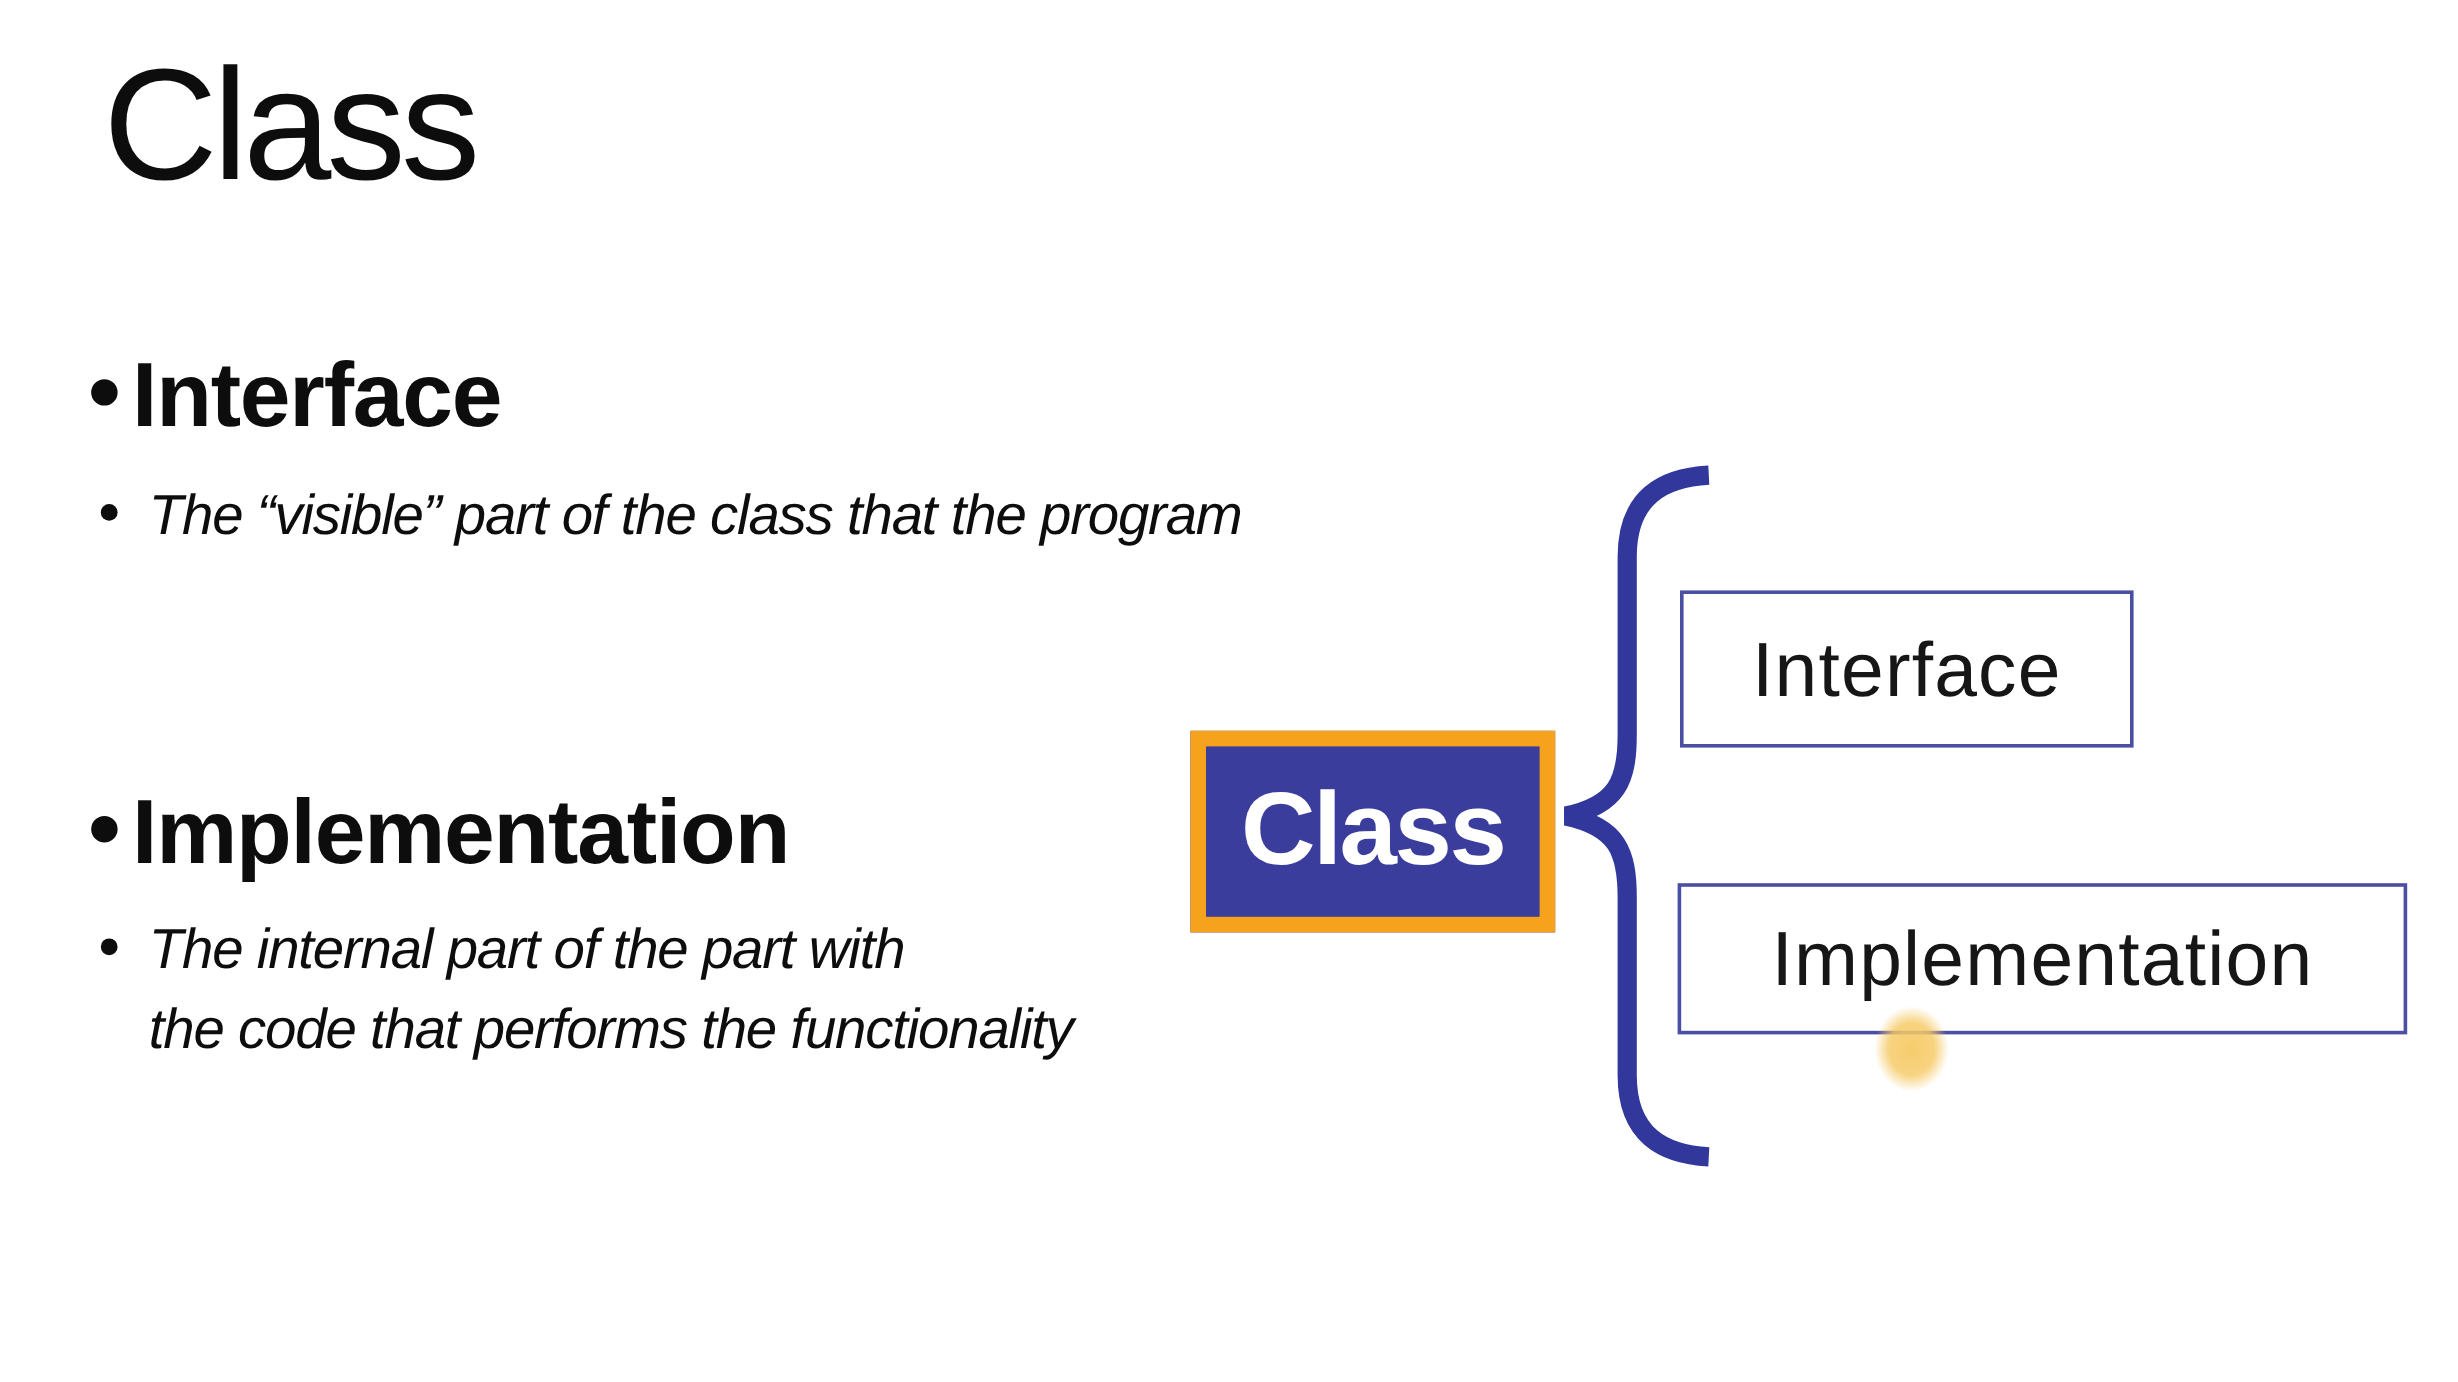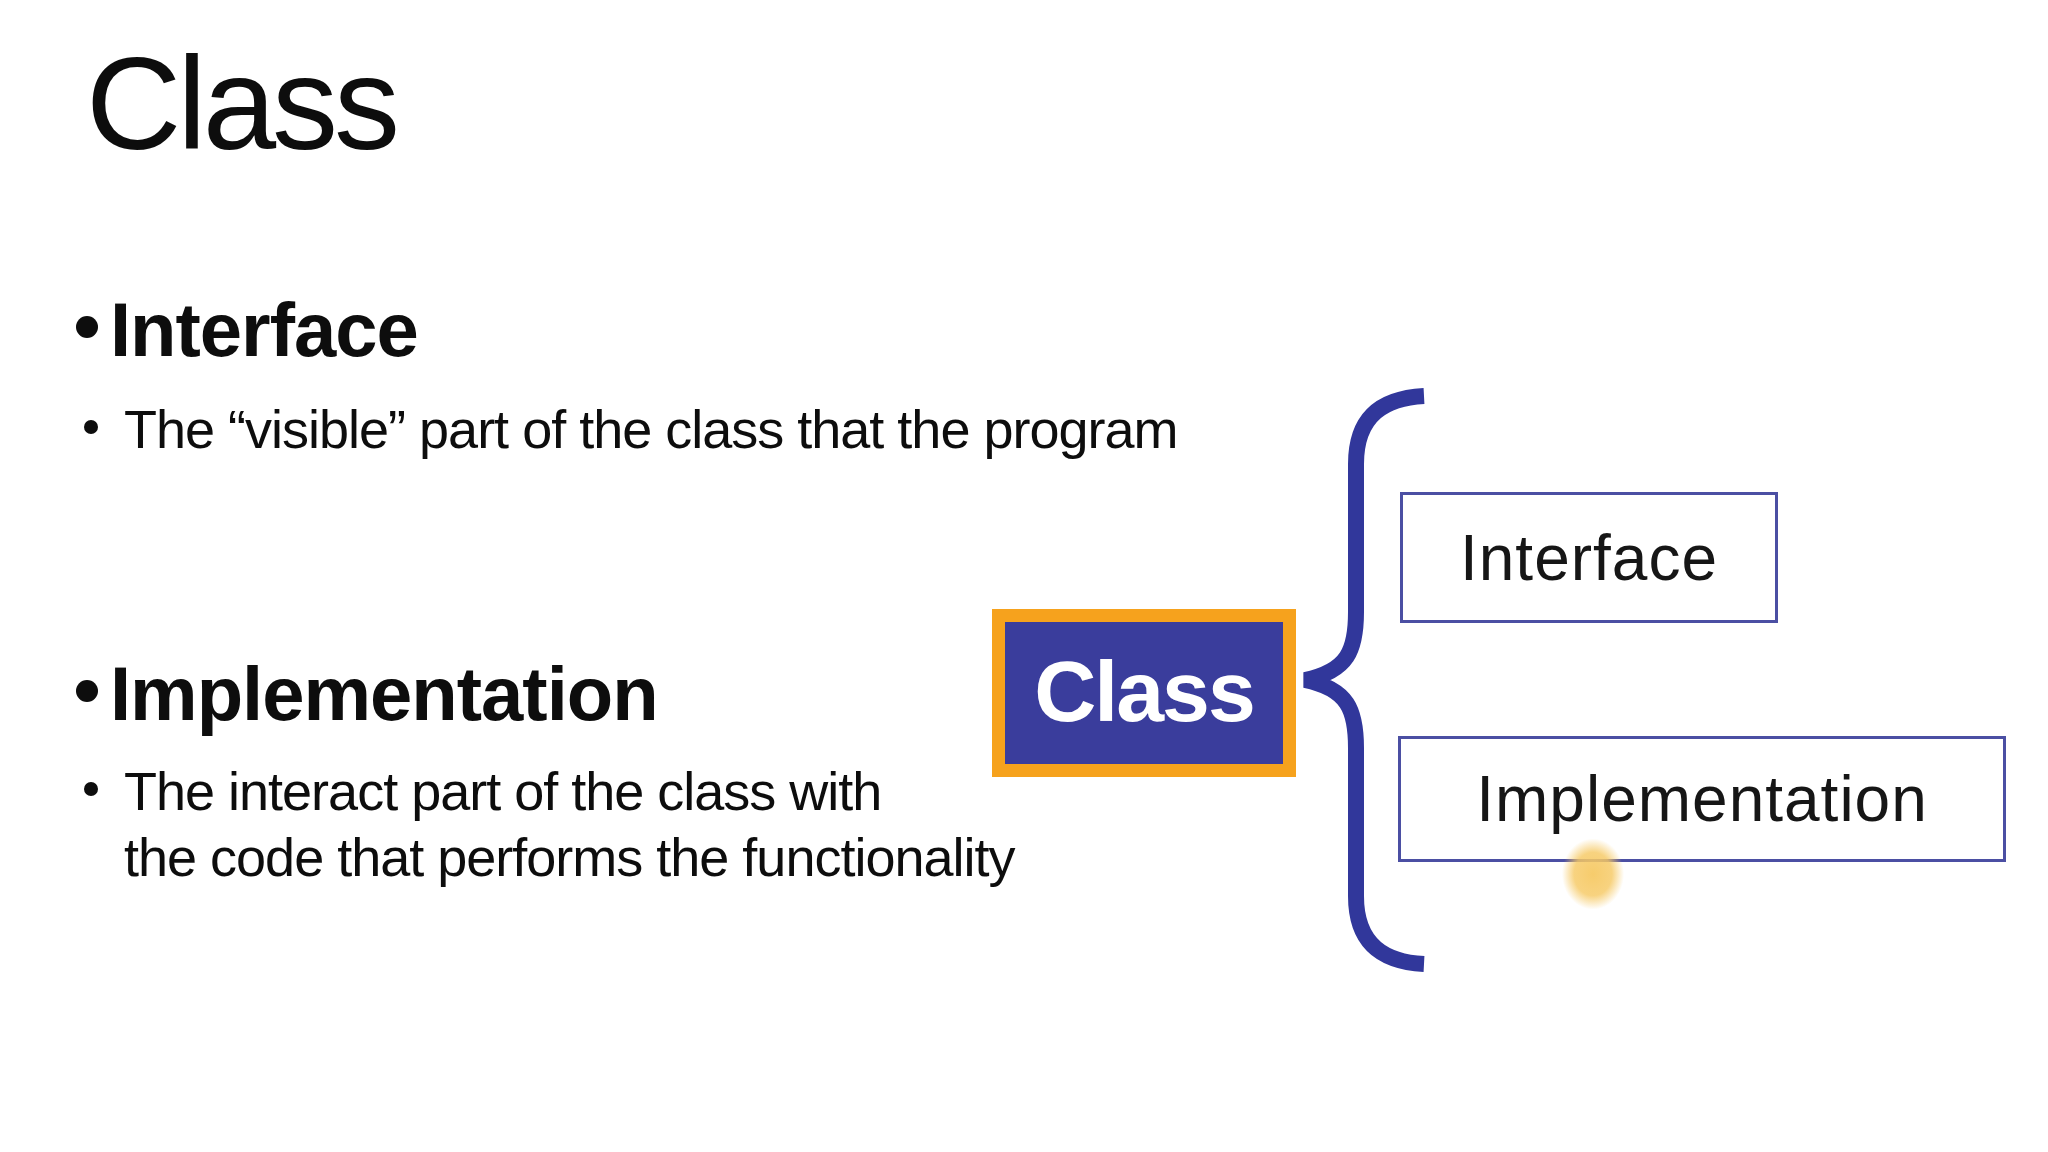--- a/index.html
+++ b/index.html
@@ -52,24 +52,25 @@
     font-weight: 700;
     letter-spacing: -1px;
   }
   .lvl1 .dot {
     width: 22px;
     height: 22px;
     margin: 26px 12px 0 0;
   }
   .lvl2 {
     left: 84px;
-    font-size: 54px;
+    font-size: 47px;
     line-height: 66px;
     font-weight: 400;
     letter-spacing: -1px;
+    font-style: italic;
   }
   .lvl2 .dot {
     width: 14px;
     height: 14px;
     margin: 24px 26px 0 0;
   }
   .multiline { white-space: pre-line; }
 
   #row-interface-h      { top: 290px; }
   #row-interface-sub1   { top: 396px; }
@@ -162,21 +163,21 @@
     <span class="dot"></span>
     <span>The “visible” part of the class that the program</span>
   </div>
 
   <div class="row lvl1" id="row-implementation-h">
     <span class="dot"></span>
     <span>Implementation</span>
   </div>
   <div class="row lvl2" id="row-implementation-sub">
     <span class="dot"></span>
-    <span class="multiline">The interact part of the class with
+    <span class="multiline">The internal part of the part with
 the code that performs the functionality</span>
   </div>
 
   <svg class="brace-svg" viewBox="0 0 2048 1152" aria-hidden="true">
     <path d="M 1424 396
          C 1386 398 1356 414 1356 464
          L 1356 612
          C 1356 650 1348 671 1305 680
          C 1348 689 1356 710 1356 748
          L 1356 896

